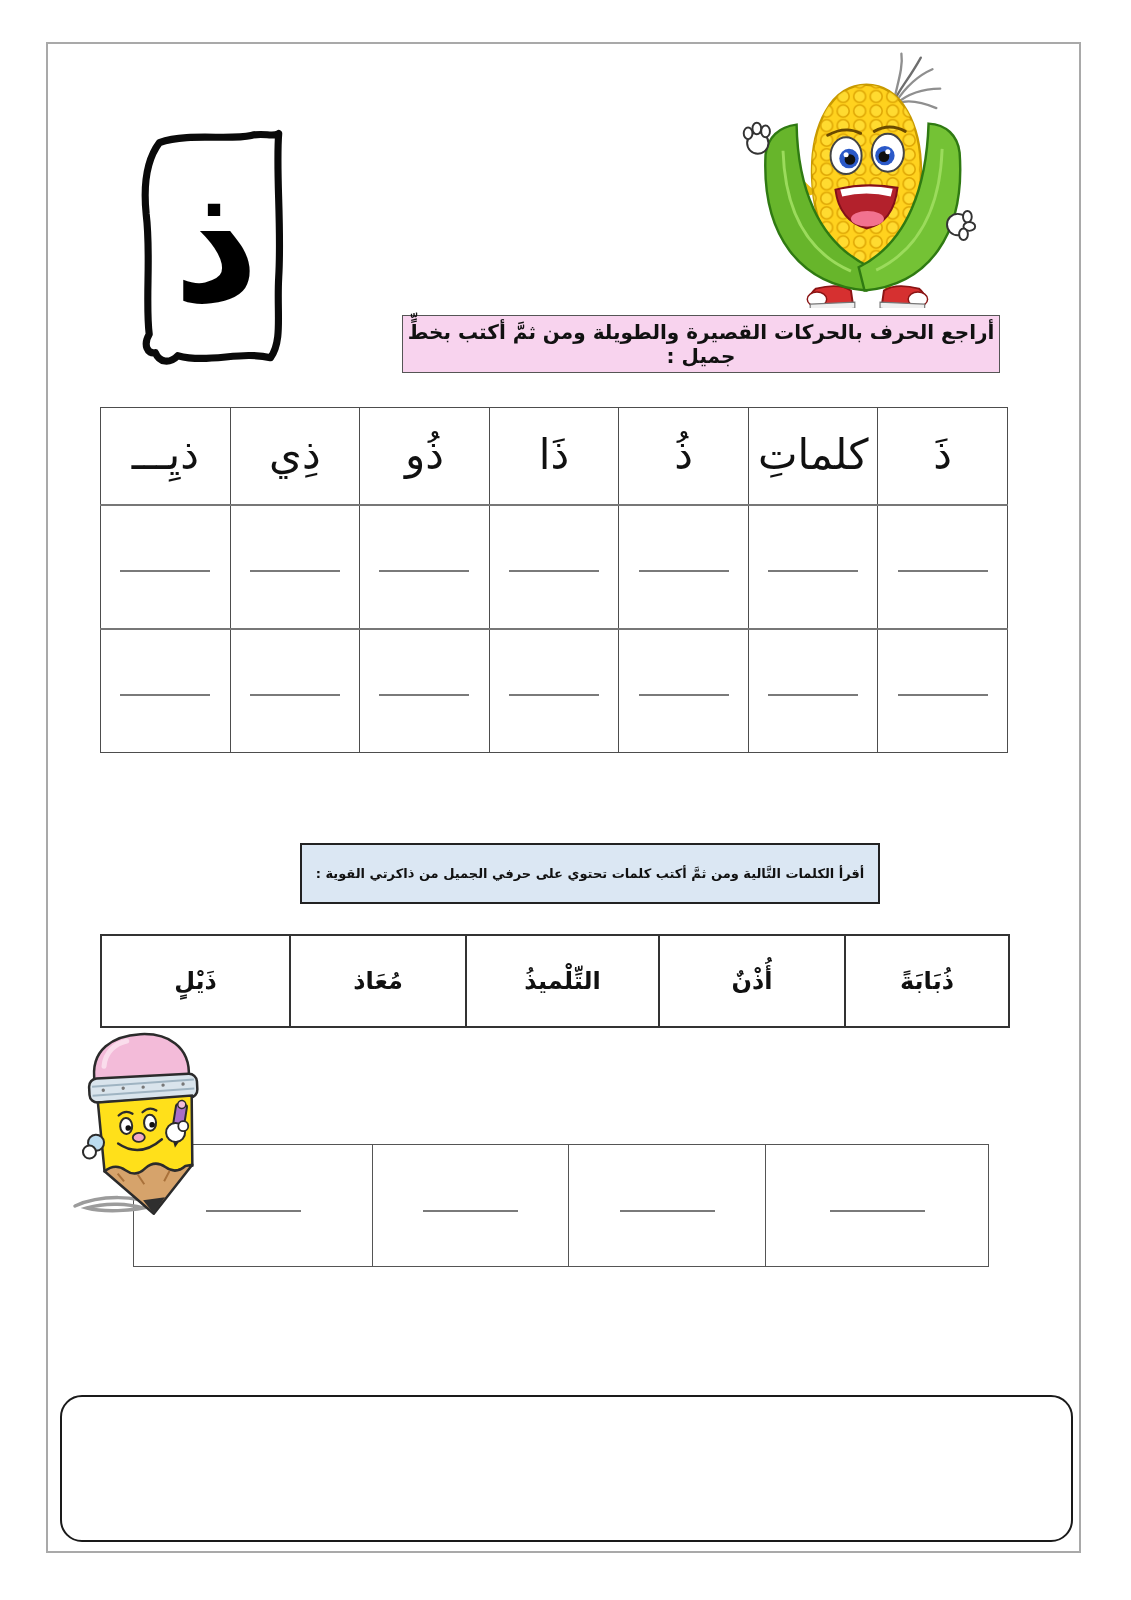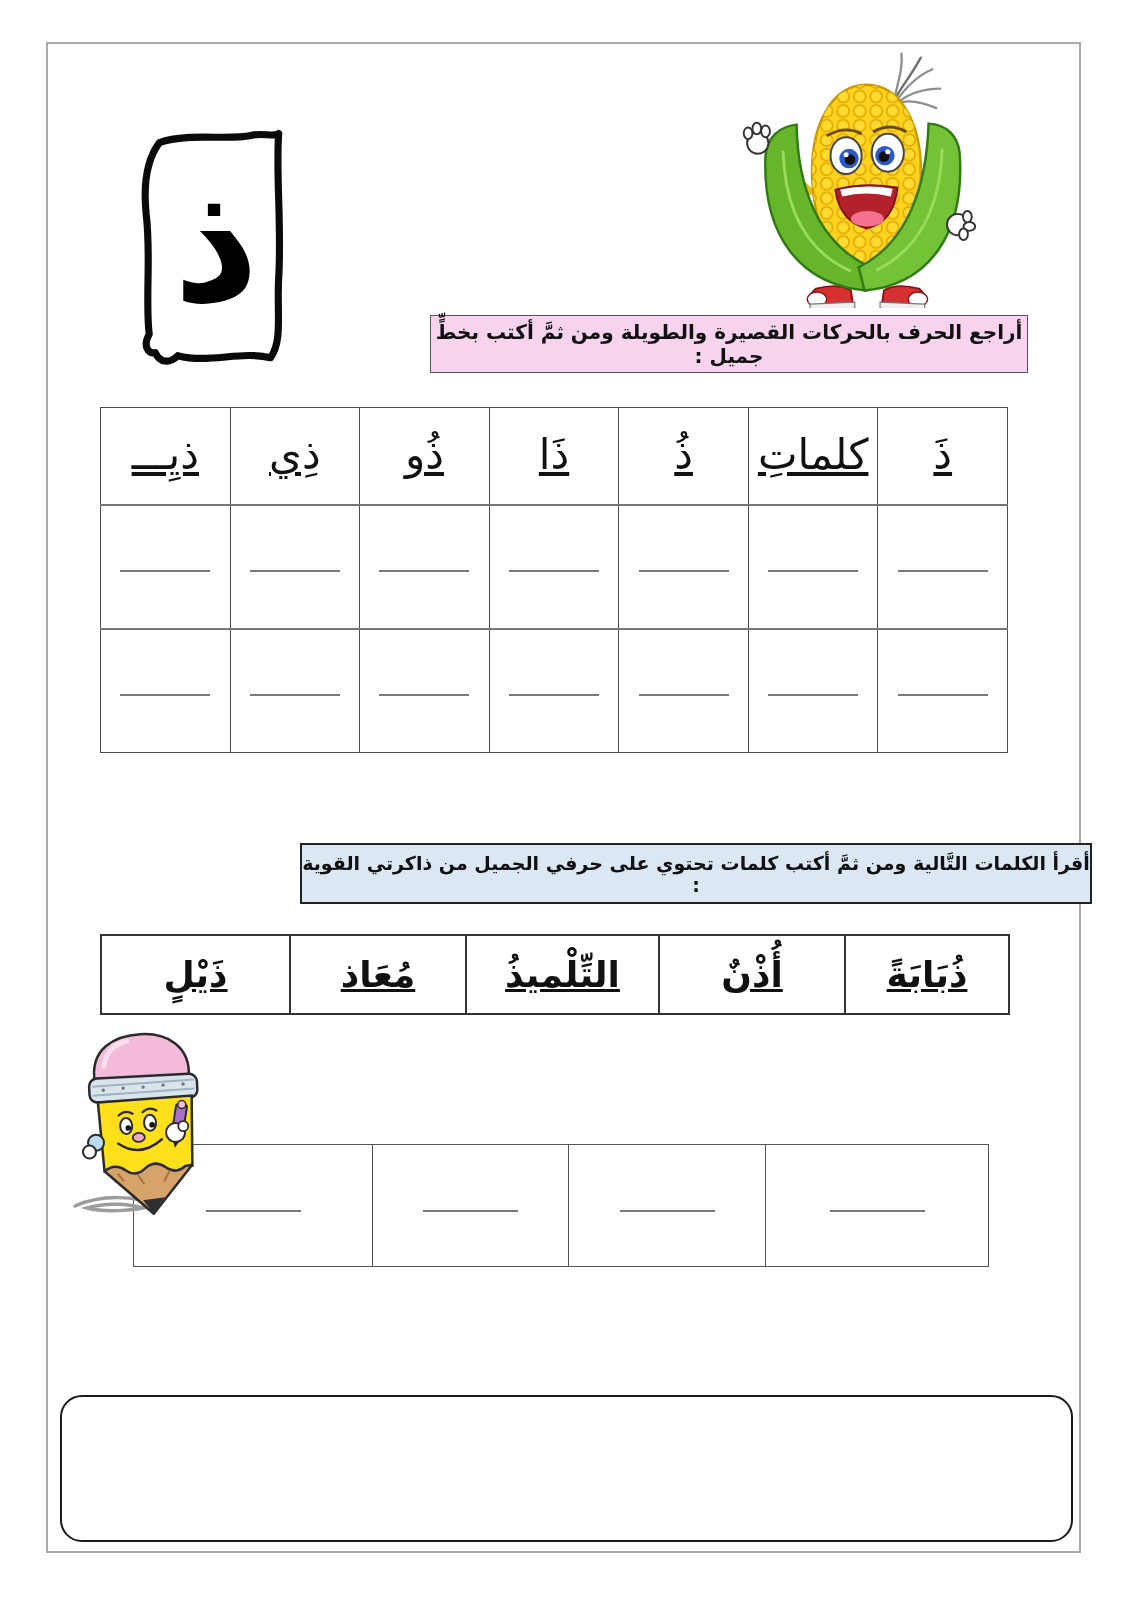--- a/index.html
+++ b/index.html
@@ -19,39 +19,39 @@
     text-align:center;font-size:168px;font-weight:bold;color:#000;
   }
   
   .corn{position:absolute;left:703px;top:46px;width:292px;height:262px;}
   
   .banner{
     position:absolute;box-sizing:border-box;display:flex;align-items:center;
     justify-content:center;direction:rtl;text-align:center;
   }
   .banner.pink{
-    left:430px;top:315px;width:598px;height:58px;background:#f8d3ee;
+    left:402px;top:315px;width:598px;height:58px;background:#f8d3ee;
     border:1.5px solid #555;font-size:20px;font-weight:600;
   }
   .banner.blue{
-    left:300px;top:843px;width:792px;height:61px;background:#dbe7f3;
-    border:2px solid #222;font-size:19px;font-weight:bold;
+    left:300px;top:843px;width:580px;height:61px;background:#dbe7f3;
+    border:2px solid #222;font-size:13px;font-weight:bold;
   }
   
   table{border-collapse:collapse;position:absolute;table-layout:fixed;background:#fff;}
-  td{box-sizing:border-box;text-decoration:underline;}
+  td{box-sizing:border-box;}
   .practice{left:100px;top:407px;width:908px;}
   .practice td{border:1.6px solid #4d4d4d;text-align:center;vertical-align:middle;overflow:visible;}
   .practice .hdr td{height:97px;font-size:42px;line-height:1.35;border-bottom:2px solid #777;}
   .practice .write-row td{height:124px;border-top:2px solid #777;}
   .wline{height:0;border-top:2px solid #7a7a7a;margin:8px auto 0;}
   .practice .wline{width:90px;}
   .words{left:100px;top:934px;width:908px;}
-  .words td{border:2px solid #333;height:79px;text-align:center;vertical-align:middle;
-    font-size:36px;font-weight:bold;overflow:visible;}
+  .words td{border:2px solid #333;height:92px;text-align:center;vertical-align:middle;
+    font-size:24px;font-weight:bold;overflow:visible;}
   .answers{left:133px;top:1144px;width:855px;}
   .answers td{border:1.8px solid #555;height:122px;text-align:center;vertical-align:top;}
   .answers .wline{width:95px;margin-top:64px;}
   
   .pencil{position:absolute;left:56px;top:1022px;width:192px;height:200px;z-index:5;}
   
   .free-box{
     position:absolute;left:60px;top:1395px;width:1013px;height:147px;
     border:2.5px solid #1a1a1a;border-radius:22px;box-sizing:border-box;background:#fff;
   }

